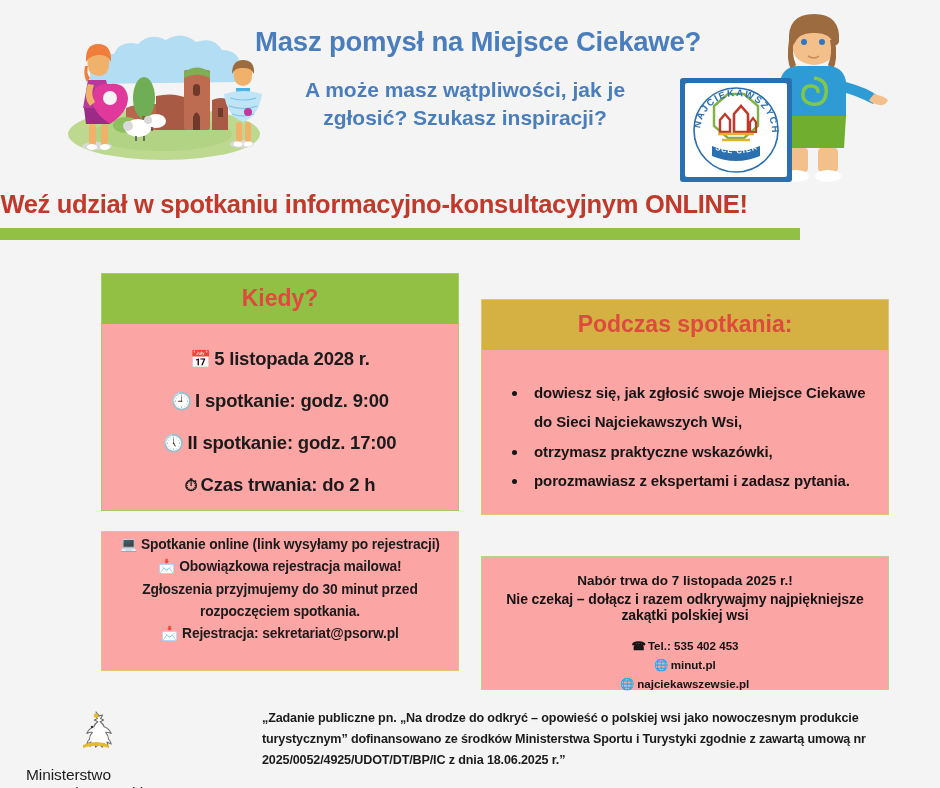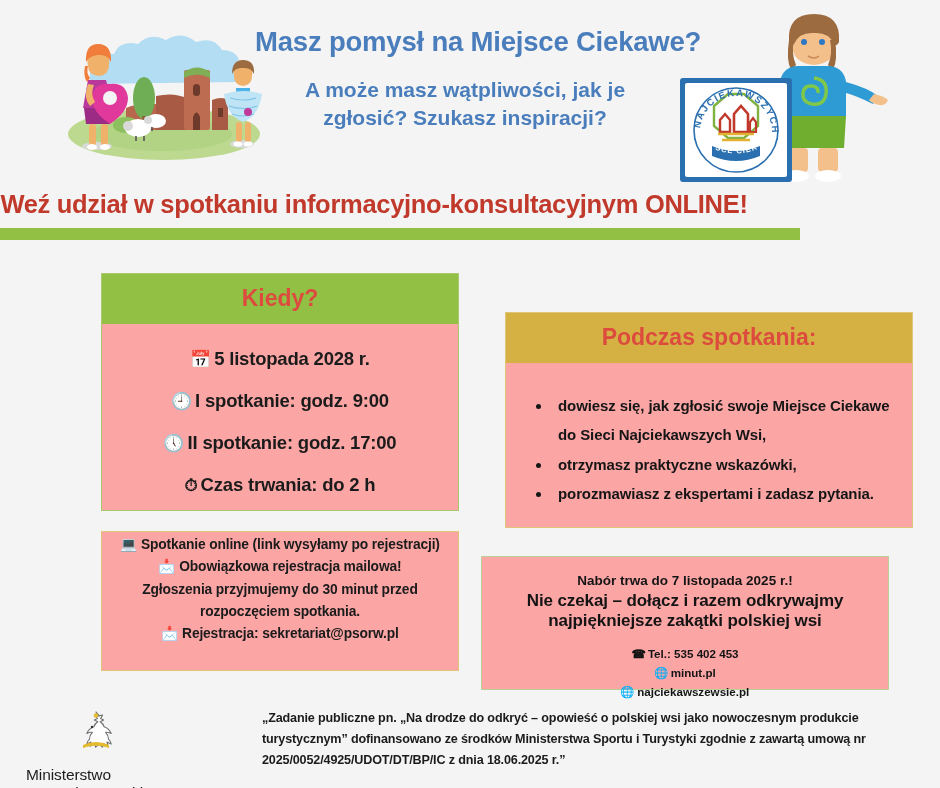--- a/index.html
+++ b/index.html
@@ -107,24 +107,23 @@
     font-size: 18.5px;
     font-weight: 600;
     color: #1b1b1b;
     margin-bottom: 20px;
     letter-spacing: -0.2px;
   }
   .kiedy-list li .ico { margin-right: 3px; font-size: 17px; }
 
   
   #card-podczas {
-    left: 481px; top: 312px;
+    left: 481px; top: 299px;
     width: 408px; height: 216px;
     border: 1.5px solid #e0c478;
-    margin-left: 24px;
   }
   #card-podczas .card-head { background: #d4b142; }
   .bullets {
     padding: 14px 6px 0 34px;
     margin: 0;
   }
   .bullets li {
     font-size: 15px;
     font-weight: bold;
     color: #161616;
@@ -157,21 +156,21 @@
     padding: 16px 12px 10px;
     text-align: center;
   }
   .contact-head {
     font-size: 13.5px;
     font-weight: bold;
     color: #141414;
     margin-bottom: 3px;
   }
   .contact-sub {
-    font-size: 17px;
+    font-size: 14px;
     font-weight: bold;
     color: #141414;
     letter-spacing: -0.1px;
   }
   .contact-lines { margin-top: 14px; }
   .contact-lines div {
     font-size: 11.6px;
     font-weight: bold;
     color: #141414;
     line-height: 1.62;

